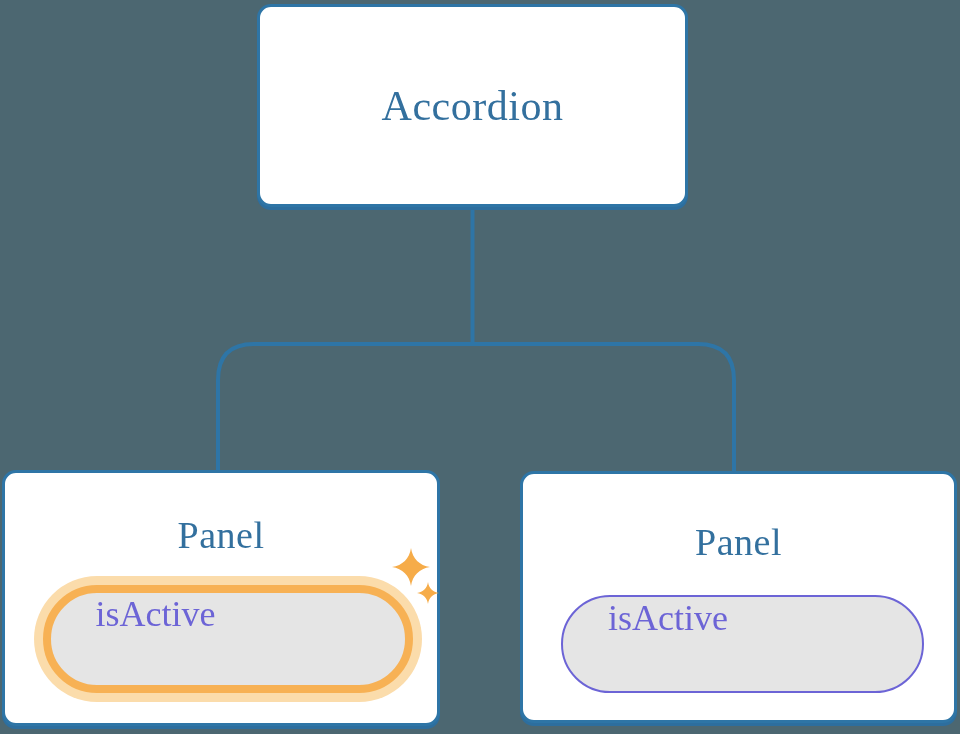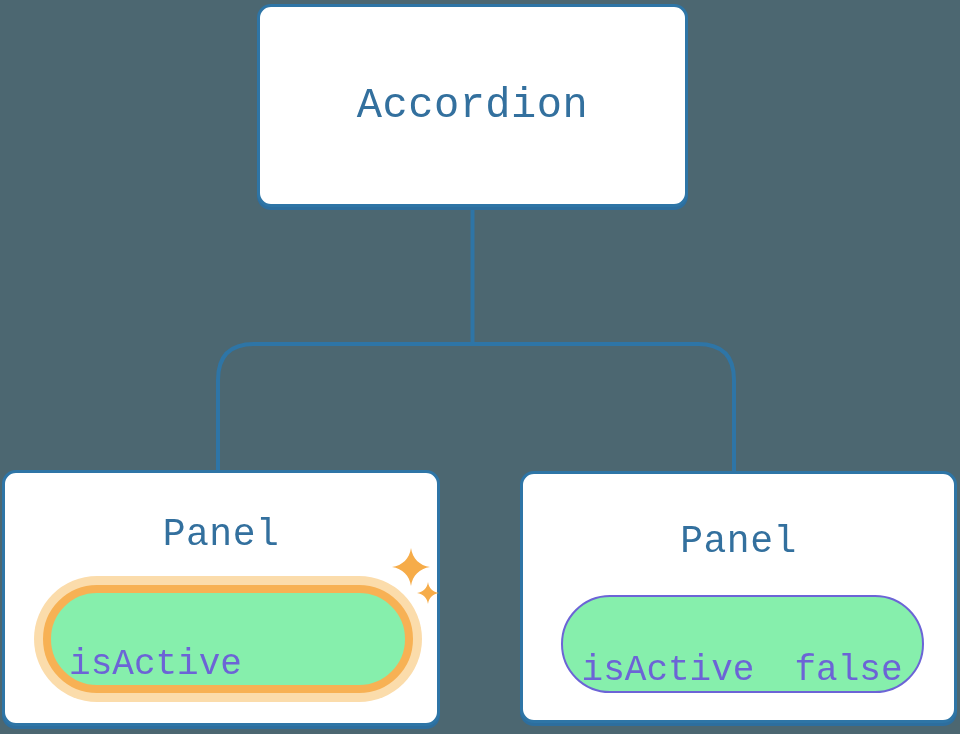--- a/index.html
+++ b/index.html
@@ -1,19 +1,19 @@
 <!DOCTYPE html>
 <html><head>
 <meta charset="utf-8">
 <style>
   html,body { margin:0; padding:0; }
   .stage {
     position:relative; width:960px; height:734px;
     background:#4C6771; overflow:hidden;
-    font-family:Liberation Mono, monospace;
+    font-family:Liberation Serif, serif;
   }
   .connectors { position:absolute; left:0; top:0; width:960px; height:734px; }
   .conn { stroke:#2E75A6; stroke-width:4; fill:none; }
 
   .node {
     position:absolute; background:#ffffff; box-sizing:border-box;
     border:3px solid #2E75A6; border-radius:14px;
     box-shadow:0 3px 0 #2D6E9E;
   }
   .root {
@@ -27,22 +27,22 @@
   .panel-b { left:520px; top:471px; width:437px; height:252px; }
 
   .panel-title {
     position:absolute; left:0; right:0; text-align:center;
     color:#33709E; font-size:38px; font-weight:500; letter-spacing:.5px;
   }
   .panel-a .panel-title { top:40px; }
   .panel-b .panel-title { top:46px; }
 
   .pill {
-    position:absolute; display:flex; align-items:flex-end;
-    background:#86efac; box-sizing:border-box; overflow:hidden;
+    position:absolute; display:flex; align-items:flex-start;
+    background:#e5e5e5; box-sizing:border-box; overflow:hidden;
   }
   .pill-active {
     left:38px; top:112px; width:370px; height:108px;
     border:8px solid #F7B154; border-radius:60px;
     box-shadow:0 0 0 9px #FBDCAB;
   }
   .pill-inactive {
     left:38px; top:121px; width:363px; height:98px;
     border:2px solid #6C64D6; border-radius:50px;
   }
@@ -87,17 +87,16 @@
       <path class="sparkle" d="M39,37 C39.9,43.1 43.9,47.1 50,48 C43.9,48.9 39.9,52.9 39,59 C38.1,52.9 34.1,48.9 28,48 C34.1,47.1 38.1,43.1 39,37 Z"></path>
     </svg>
   </div>
 
   <div class="node panel-b">
     <div class="panel-title">Panel</div>
 
     <div class="pill pill-inactive">
       <span class="cell cell-name">isActive</span>
       <span class="divider-purple"></span>
-      <span class="cell cell-value">false</span>
     </div>
   </div>
 
 </div>
 
 </body></html>

